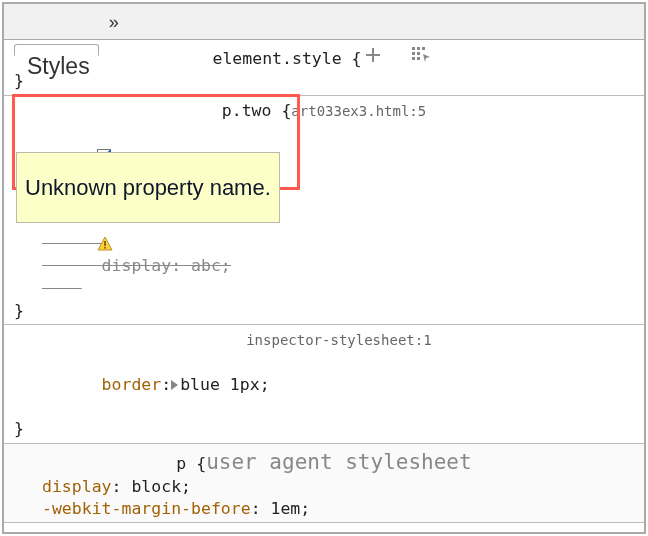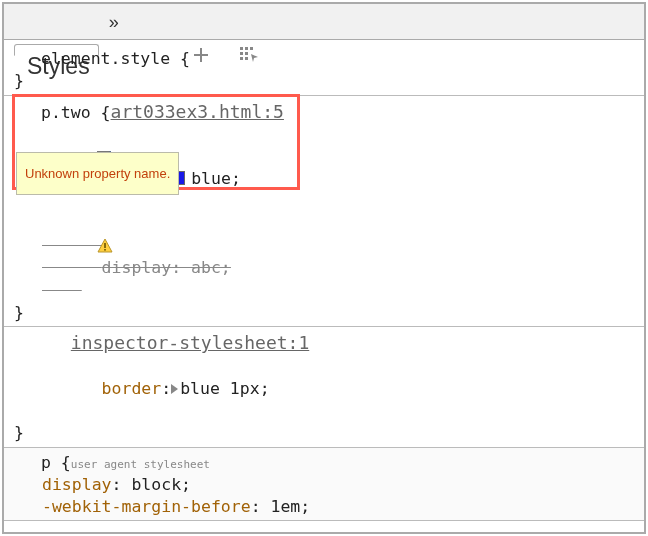--- a/index.html
+++ b/index.html
@@ -55,34 +55,32 @@
     font-family: "Helvetica Neue", Arial, sans-serif;
     font-size: 18px;
   }
   .section {
     border-bottom: 1px solid #bbb;
     padding: 2px 10px 2px 10px;
     position: relative;
   }
   .section-header {
     display: flex;
-    justify-content: flex-start;
+    justify-content: center;
     align-items: baseline;
-    margin-left: 27px;
   }
   .selector { color: #222; }
   .src-link {
     color: #666;
-    text-decoration: underline;
-    font-size: 18px;
+    font-size: 14px;
     white-space: nowrap;
   }
   .ua-label {
     color: #888;
-    font-size: 11px;
+    font-size: 21px;
   }
   .brace { color: #222; }
   .decl-row {
     padding-left: 28px;
     position: relative;
     white-space: pre;
   }
   .prop { color: #a16207; }
   .val { color: #222; }
   .punct { color: #222; }
@@ -100,24 +98,24 @@
     position: absolute;
     left: 4px;
     top: 3px;
     width: 18px;
     height: 18px;
   }
   .tooltip {
     position: absolute;
     background: #fdffc9;
     border: 1px solid #bba;
-    color: #c2410c;
+    color: #0f172a;
     font-family: "Helvetica Neue", Arial, sans-serif;
-    font-size: 13px;
-    padding: 12px 8px;
+    font-size: 22px;
+    padding: 20px 8px;
     left: 12px;
     top: 56px;
     z-index: 20;
   }
   .highlight-box {
     position: absolute;
     border: 3px solid #ff5a4d;
     left: 8px;
     top: -2px;
     width: 288px;

